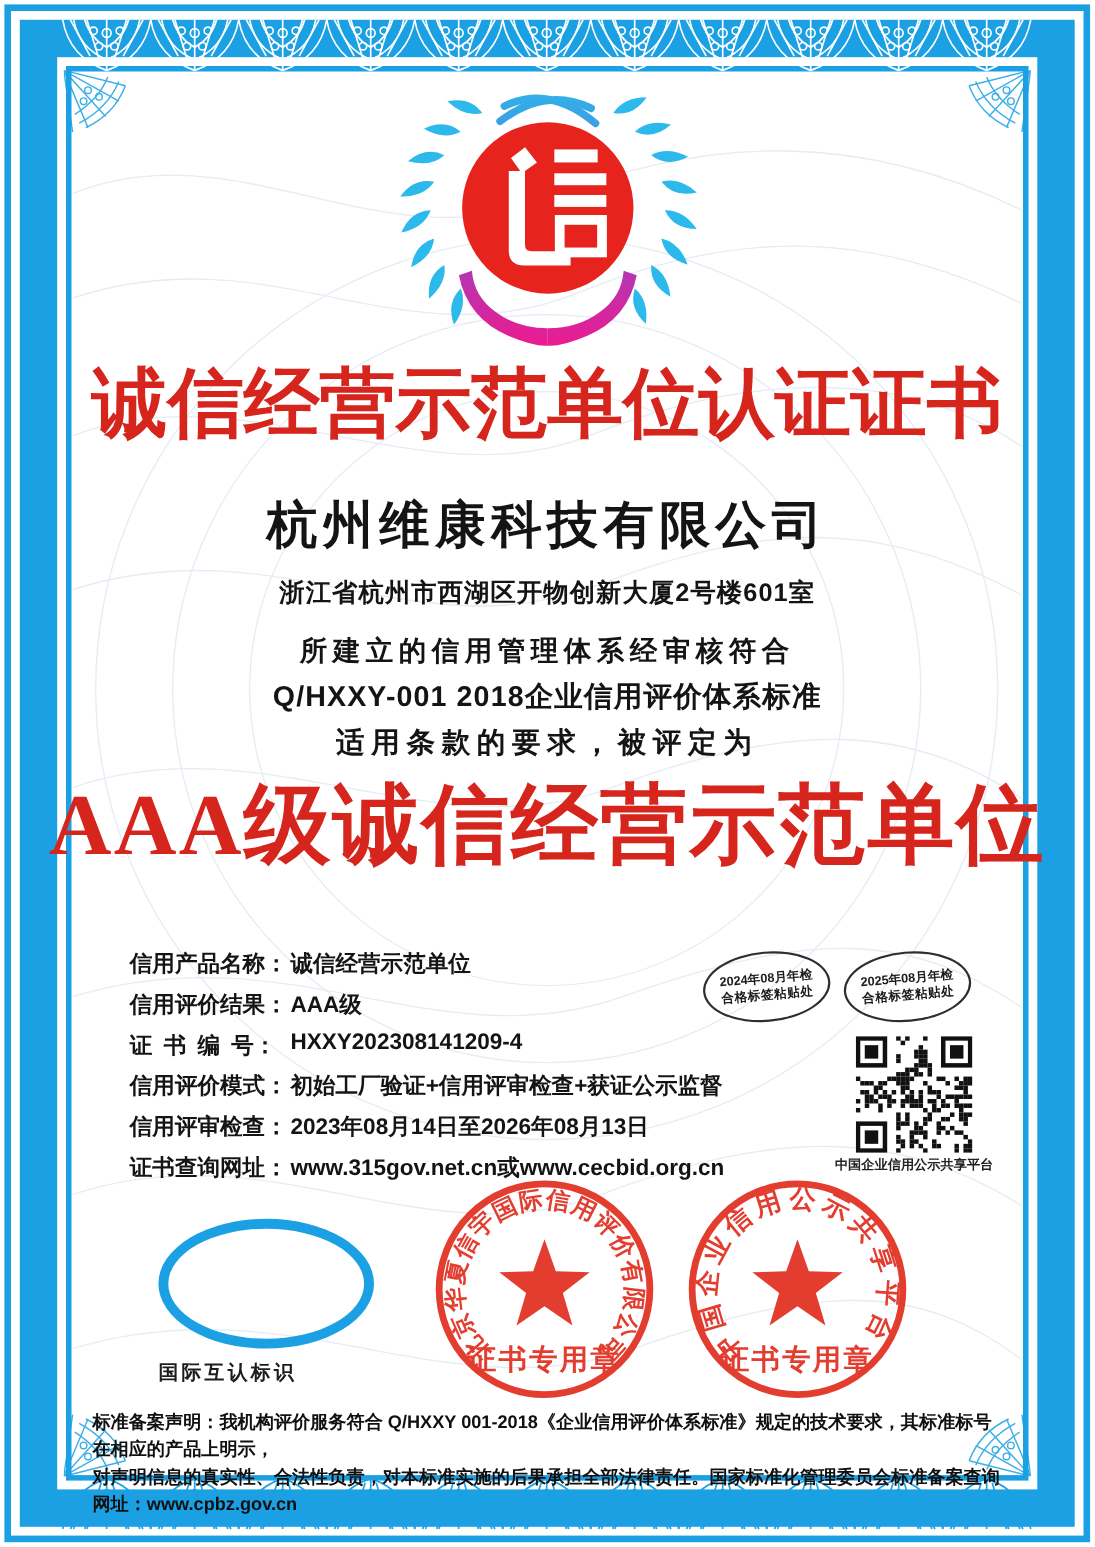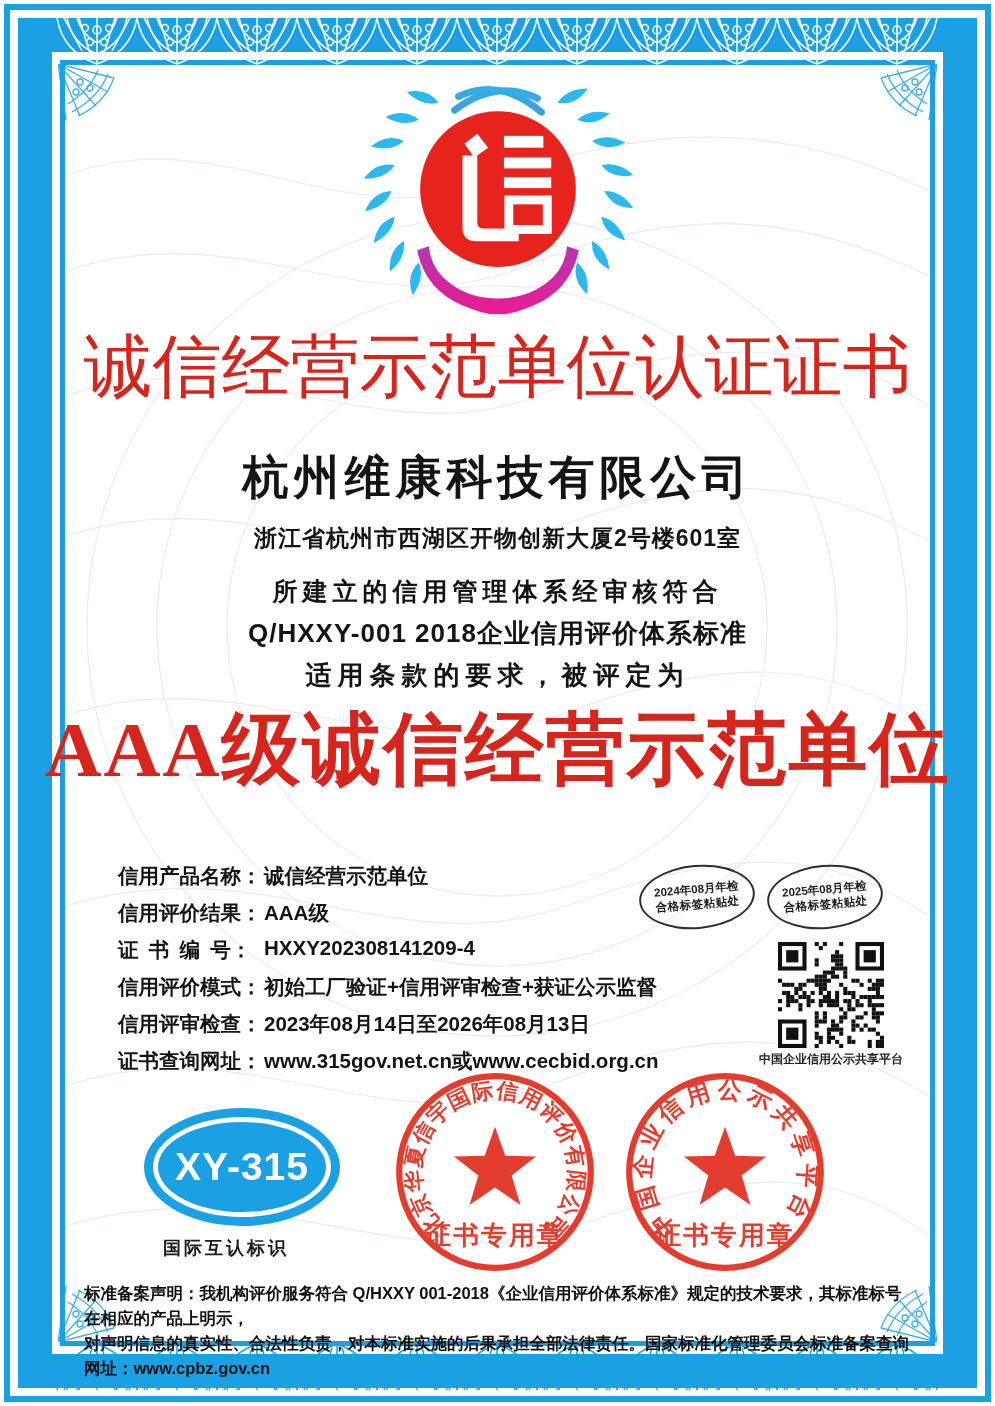--- a/index.html
+++ b/index.html
@@ -17,21 +17,21 @@
   .bline1{position:absolute;inset:4px;border:6px solid var(--blue);}
   .bband {position:absolute;inset:18px;border:34px solid var(--blue);}
   .bline2{position:absolute;inset:60px;border:5px solid var(--blue);}
   .lace-strip{position:absolute;left:0;width:995px;height:50px;pointer-events:none;}
   .lace-top{top:16px;}
   .lace-bottom{bottom:14px;}
   .corner-lace{position:absolute;width:58px;height:58px;color:var(--blue);opacity:.85;}
   .bg-guilloche{position:absolute;left:66px;top:66px;pointer-events:none;}
   
   .cline{position:absolute;left:0;right:0;text-align:center;white-space:nowrap;}
-  .cert-title{top:321px;font-size:69px;font-weight:400;color:var(--red);letter-spacing:0;}
+  .cert-title{top:321px;font-size:69px;font-weight:700;color:var(--red);letter-spacing:0;}
   .company{top:447px;font-size:46px;font-weight:800;letter-spacing:5px;}
   .address{top:523px;font-size:23px;font-weight:600;letter-spacing:1px;}
   .stmt1{top:575px;font-size:25px;font-weight:600;letter-spacing:5px;}
   .stmt2{top:616px;font-size:26px;font-weight:600;letter-spacing:1px;}
   .stmt3{top:658px;font-size:26px;font-weight:600;letter-spacing:6px;}
   .award{top:697px;font-size:79px;font-weight:900;color:var(--red);
          font-family:"Liberation Serif","DejaVu Serif",serif;letter-spacing:2px;}
   .notice{top:818px;font-size:17.5px;font-weight:600;letter-spacing:0.5px;}
   
   .fields{position:absolute;left:118px;top:862px;}
@@ -49,21 +49,21 @@
   
   .qr-wrap{position:absolute;left:778px;top:942px;width:106px;}
   .qr-caption{position:absolute;left:748px;top:1051px;width:166px;text-align:center;
               font-size:12px;font-weight:600;color:#222;}
   
   .xy{position:absolute;left:144px;top:1108px;width:196px;height:118px;}
   .xy-outer{position:absolute;inset:0;border:9px solid var(--blue);border-radius:50%;}
   .xy-inner{position:absolute;inset:14px;background:var(--blue);border-radius:50%;
             display:flex;align-items:center;justify-content:center;}
   .xy-inner span{color:#fff;font-size:39px;font-weight:800;letter-spacing:1px;}
-  .xy-caption{position:absolute;left:128px;top:1236px;width:196px;text-align:center;
+  .xy-caption{position:absolute;left:144px;top:1236px;width:196px;
               font-size:18px;font-weight:700;letter-spacing:3px;color:#1c1c1c;}
   
   .stamp{position:absolute;top:1069px;opacity:.95;}
   .stamp-1{left:392px;}
   .stamp-2{left:622px;}
   
   .footer{position:absolute;left:84px;right:84px;top:1281px;text-align:left;
           font-size:16.5px;font-weight:600;line-height:25px;color:#101010;}
 </style>
 </head>
@@ -449,23 +449,20 @@
         <rect x="84" y="8" width="12" height="12" fill="#111"></rect>
         <rect x="0" y="76" width="28" height="28" fill="#111"></rect>
         <rect x="4" y="80" width="20" height="20" fill="#fff"></rect>
         <rect x="8" y="84" width="12" height="12" fill="#111"></rect>
       </svg>
   </div>
   <div class="qr-caption">中国企业信用公示共享平台</div>
 
   <div class="xy">
     <div class="xy-outer"></div>
-    <div class="xy-inner">
-      <span>XY-315</span>
-    </div>
   </div>
   <div class="xy-caption">国际互认标识</div>
 
   <svg class="stamp stamp-1" width="206" height="206" viewBox="0 0 200 200">
     <defs>
         <path id="arc1" d="M 53.7 155.2 A 72 72 0 1 1 146.3 155.2" fill="none"></path>
       </defs>
     <circle cx="100" cy="100" r="93" fill="none" stroke="#e23324" stroke-width="6"></circle>
     <polygon points="100,56 110,84.2 139.9,85 116.2,103.3 124.7,132 100,115 75.3,132 83.8,103.3 60.1,85 90,84.2" fill="#e23324"></polygon>
     <text font-size="21" font-weight="bold" fill="#e23324" letter-spacing="1">

